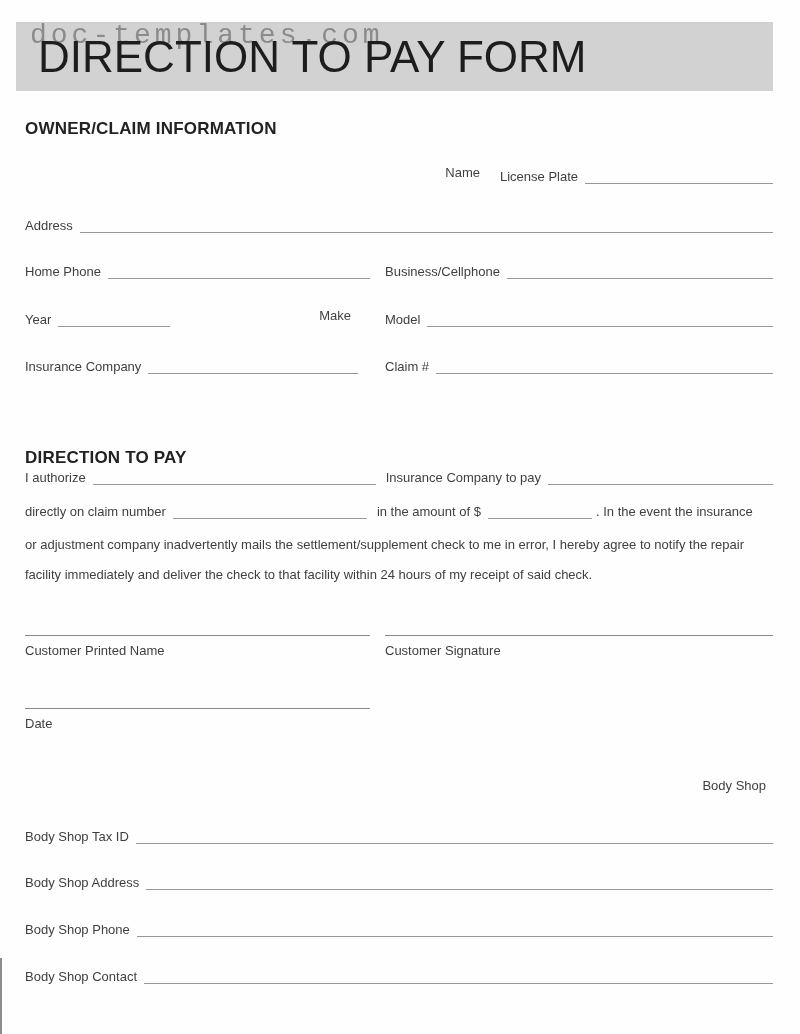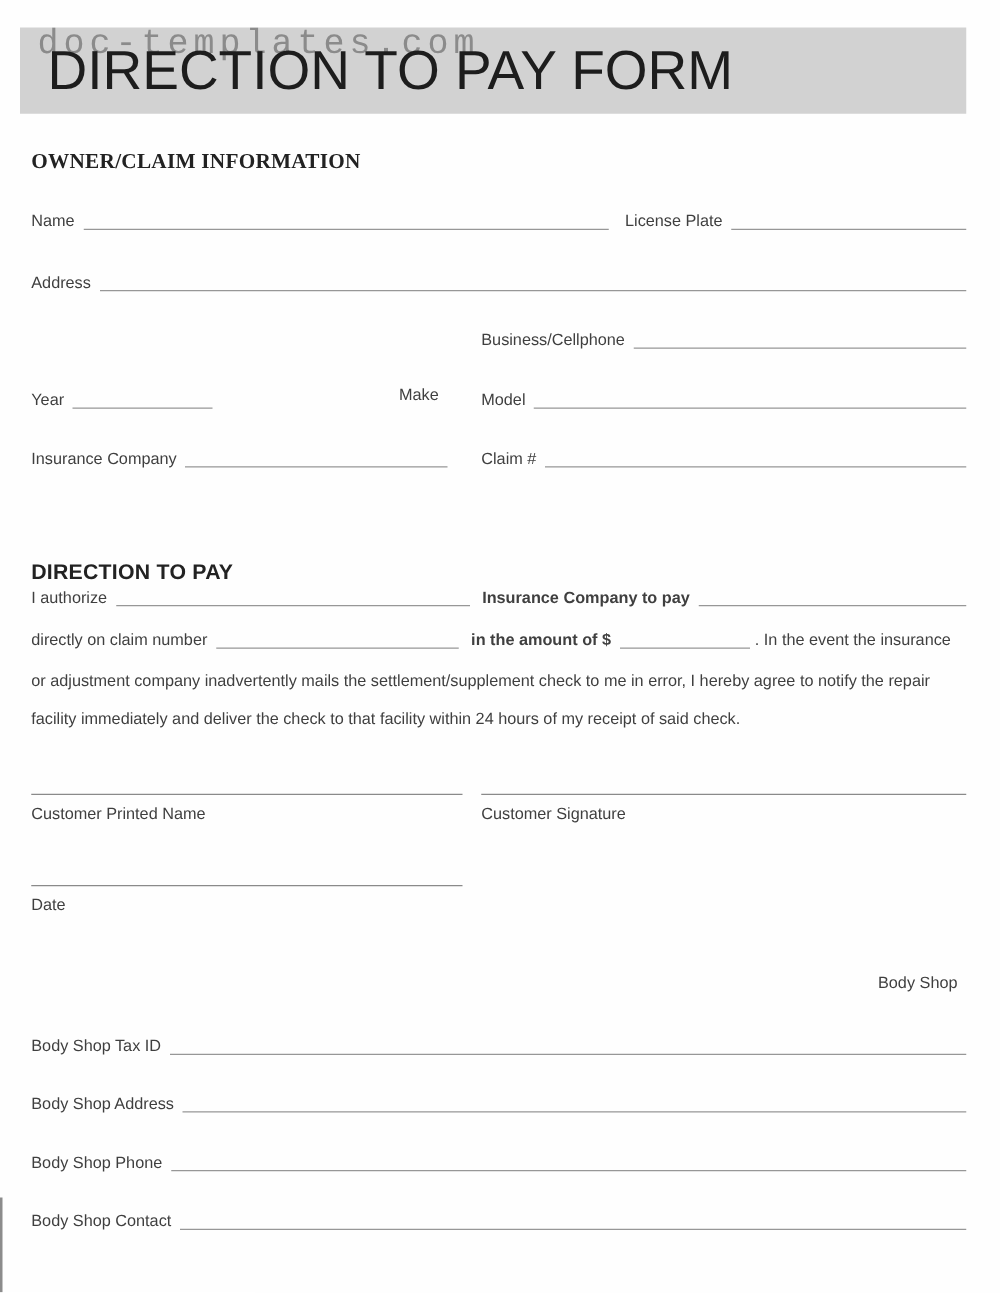--- a/index.html
+++ b/index.html
@@ -23,57 +23,61 @@
   }
   .h {
     position:absolute; font-size:17px; font-weight:bold; color:#222222;
     letter-spacing:0.2px; white-space:nowrap;
   }
   .row {
     position:absolute; display:flex; align-items:flex-end; height:18px;
     font-size:13px; color:#3f3f3f;
   }
   .lbl { white-space:nowrap; padding-right:7px; line-height:14px; }
-  .lbl.mid { padding-left:10px;font-weight:bold; }
+  .lbl.mid { padding-left:10px; }
   .lbl.tail { padding-left:4px; padding-right:0; }
   .ln { flex:1 1 auto; border-bottom:1.5px solid #979797; height:15px; }
   .ln.fixed { flex:0 0 auto; }
   .para {
     position:absolute; left:25px; width:748px; font-size:13px; color:#3f3f3f;
     line-height:15px; white-space:nowrap;
   }
   .sig-line { position:absolute; border-bottom:1.5px solid #8a8a8a; height:0; }
   .sig-label { position:absolute; font-size:13px; color:#3f3f3f; white-space:nowrap; }
   .edge-artifact { position:absolute; left:0; top:958px; width:2px; height:76px; background:#8c8c8c; }
 </style>
 </head>
 <body>
 
 <div class="page">
 
   <div class="header-bar"></div>
   <div class="watermark">doc-templates.com</div>
   <div class="title">DIRECTION TO PAY FORM</div>
 
-  <div class="h" style="left:25px; top:119px;font-family:Liberation Serif, serif;">OWNER/CLAIM INFORMATION</div>
+  <div class="h" style="left:25px; top:119px;">OWNER/CLAIM INFORMATION</div>
 
-  <div class="row" style="left:25px; top:166px; width:462px;">
+  <div class="row" style="left:25px; top:166px; width:462px;flex-direction:column;">
     <span class="lbl">Name</span>
     <span class="ln"></span>
   </div>
   <div class="row" style="left:500px; top:166px; width:273px;">
     <span class="lbl">License Plate</span>
     <span class="ln"></span>
   </div>
 
   <div class="row" style="left:25px; top:215px; width:748px;">
     <span class="lbl">Address</span>
     <span class="ln"></span>
   </div>
 
+  <div class="row" style="left:25px; top:261px; width:345px;">
+    <span class="lbl">Home Phone</span>
+    <span class="ln"></span>
+  </div>
   <div class="row" style="left:385px; top:261px; width:388px;">
     <span class="lbl">Business/Cellphone</span>
     <span class="ln"></span>
   </div>
 
   <div class="row" style="left:25px; top:309px; width:145px;">
     <span class="lbl">Year</span>
     <span class="ln"></span>
   </div>
   <div class="row" style="left:200px; top:309px; width:158px;flex-direction:column;">

